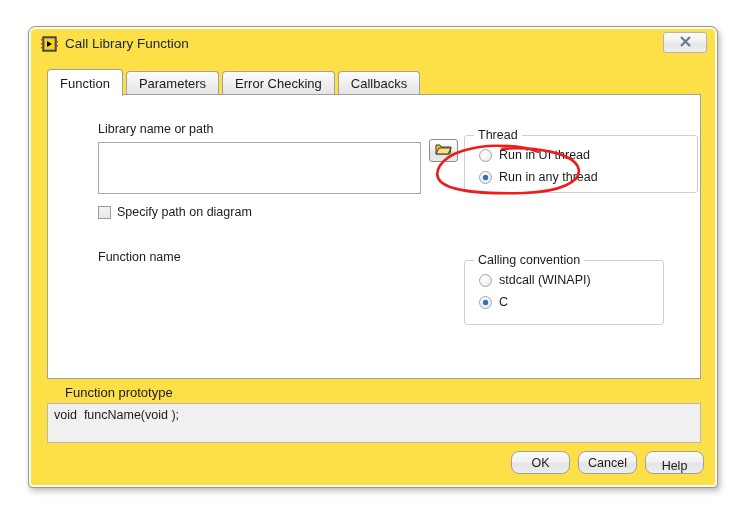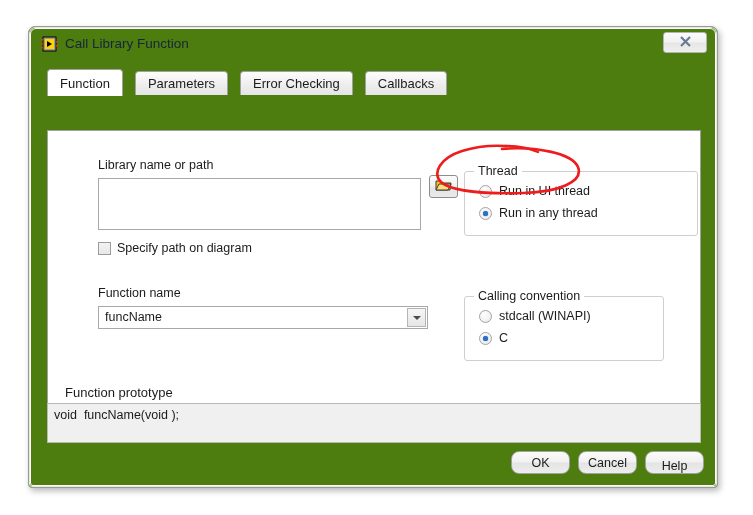--- a/index.html
+++ b/index.html
@@ -10,21 +10,21 @@
     font-family: "Liberation Sans", sans-serif;
     overflow: hidden;
   }
   #root { position: relative; width: 753px; height: 515px; background: #ffffff; }
 
   
   .dialog {
     position: absolute;
     left: 28px; top: 26px;
     width: 690px; height: 462px;
-    background: #4d7c0f;
+    background: #fde047;
     border: 1px solid #9a9a9a;
     border-radius: 7px 7px 4px 4px;
     box-shadow: 2px 3px 6px rgba(0,0,0,0.28), 0 0 0 1px rgba(255,255,255,0.85) inset;
   }
   .dialog-inner-edge {
     position: absolute; left: 1px; top: 1px; right: 1px; bottom: 1px;
     border: 1px solid #ffffff;
     border-radius: 6px 6px 3px 3px;
     pointer-events: none;
   }
@@ -51,21 +51,21 @@
     display: flex; align-items: center; justify-content: center;
     cursor: pointer;
   }
   .close-btn .glyph {
     font-size: 12px; color: #4a5a78; line-height: 1; font-family: "Liberation Sans", sans-serif;
   }
 
   
   .tabstrip {
     position: absolute; left: 18px; top: 42px; height: 26px;
-    display: flex; align-items: flex-end; gap: 9px;
+    display: flex; align-items: flex-end;
   }
   .tab {
     height: 24px;
     padding: 0 12px;
     display: flex; align-items: center;
     font-size: 13px; color: #1b1b1b;
     background: linear-gradient(to bottom, #fdfdfd 0%, #eeeeee 55%, #e4e4e4 100%);
     border: 1px solid #a0a0a0;
     border-bottom: none;
     border-radius: 4px 4px 0 0;
@@ -80,21 +80,20 @@
     z-index: 3;
     border-color: #a0a0a0;
   }
 
   
   .panel {
     position: absolute; left: 18px; top: 67px;
     width: 654px; height: 285px;
     background: #ffffff;
     border: 1px solid #a0a0a0;
-    margin-top: 36px;
   }
 
   .field-label {
     position: absolute;
     font-size: 12.5px; color: #1b1b1b;
     white-space: nowrap;
   }
 
   
   .lib-box {
@@ -291,28 +290,22 @@
         </span>
       </div>
 
       <div class="checkrow">
         <span class="cbox"></span>
         <span class="cl">Specify path on diagram</span>
       </div>
 
       <span class="field-label" style="left:50px; top:155px;">Function name</span>
 
-      <div class="combo">
-        <span class="val">funcName</span>
-        <span class="arrowbtn">
-          <span class="caret"></span>
-        </span>
-      </div>
-
-      <div class="groupbox" style="left:416px; top:40px; width:234px; height:65px;">
+
+      <div class="groupbox" style="left:416px; top:40px; width:234px; height:58px;">
         <span class="group-legend">Thread</span>
         <div class="radio-row" style="left:14px; top:12px;">
           <span class="radio"></span>
           <span class="rl">Run in UI thread</span>
         </div>
         <div class="radio-row" style="left:14px; top:34px;">
           <span class="radio checked"></span>
           <span class="rl">Run in any thread</span>
         </div>
       </div>

